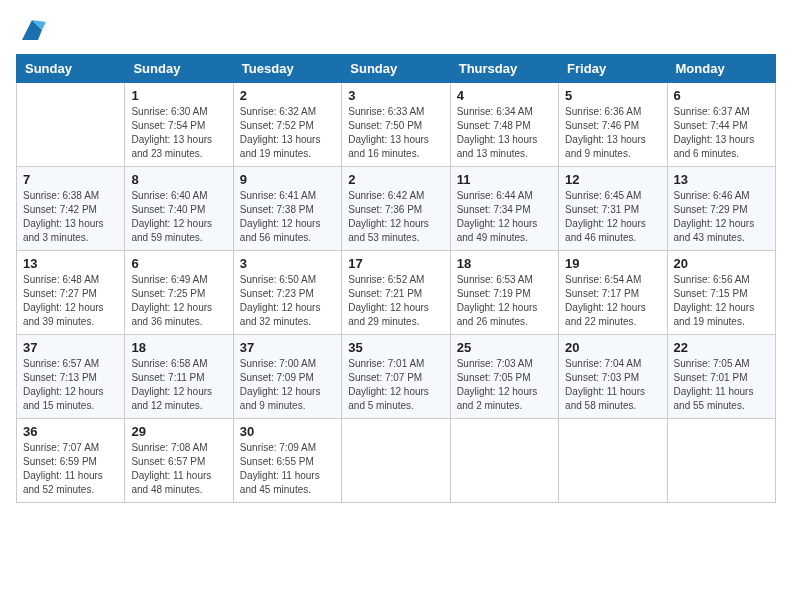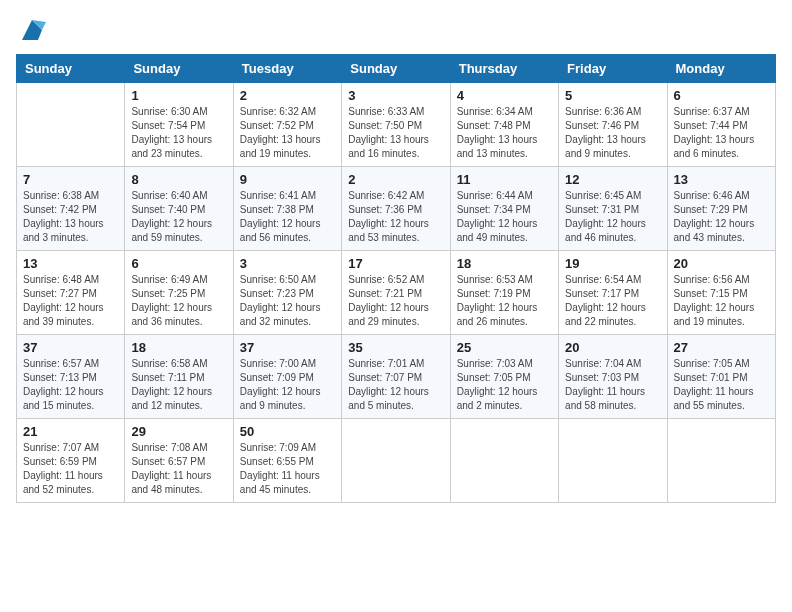--- a/index.html
+++ b/index.html
@@ -226,35 +226,35 @@
         </td>
         <td>
           <span class="day-num">25</span>
           <div class="day-info">Sunrise: 7:03 AM<br>Sunset: 7:05 PM<br>Daylight: 12 hours and 2 minutes.</div>
         </td>
         <td>
           <span class="day-num">20</span>
           <div class="day-info">Sunrise: 7:04 AM<br>Sunset: 7:03 PM<br>Daylight: 11 hours and 58 minutes.</div>
         </td>
         <td>
-          <span class="day-num">27</span>
+          <span class="day-num">22</span>
           <div class="day-info">Sunrise: 7:05 AM<br>Sunset: 7:01 PM<br>Daylight: 11 hours and 55 minutes.</div>
         </td>
       </tr>
       <tr>
         <td>
-          <span class="day-num">21</span>
+          <span class="day-num">36</span>
           <div class="day-info">Sunrise: 7:07 AM<br>Sunset: 6:59 PM<br>Daylight: 11 hours and 52 minutes.</div>
         </td>
         <td>
           <span class="day-num">29</span>
           <div class="day-info">Sunrise: 7:08 AM<br>Sunset: 6:57 PM<br>Daylight: 11 hours and 48 minutes.</div>
         </td>
         <td>
-          <span class="day-num">50</span>
+          <span class="day-num">30</span>
           <div class="day-info">Sunrise: 7:09 AM<br>Sunset: 6:55 PM<br>Daylight: 11 hours and 45 minutes.</div>
         </td>
         <td class="empty-cell"></td>
         <td class="empty-cell"></td>
         <td class="empty-cell"></td>
         <td class="empty-cell"></td>
       </tr>
     </tbody>
 </table>
 

